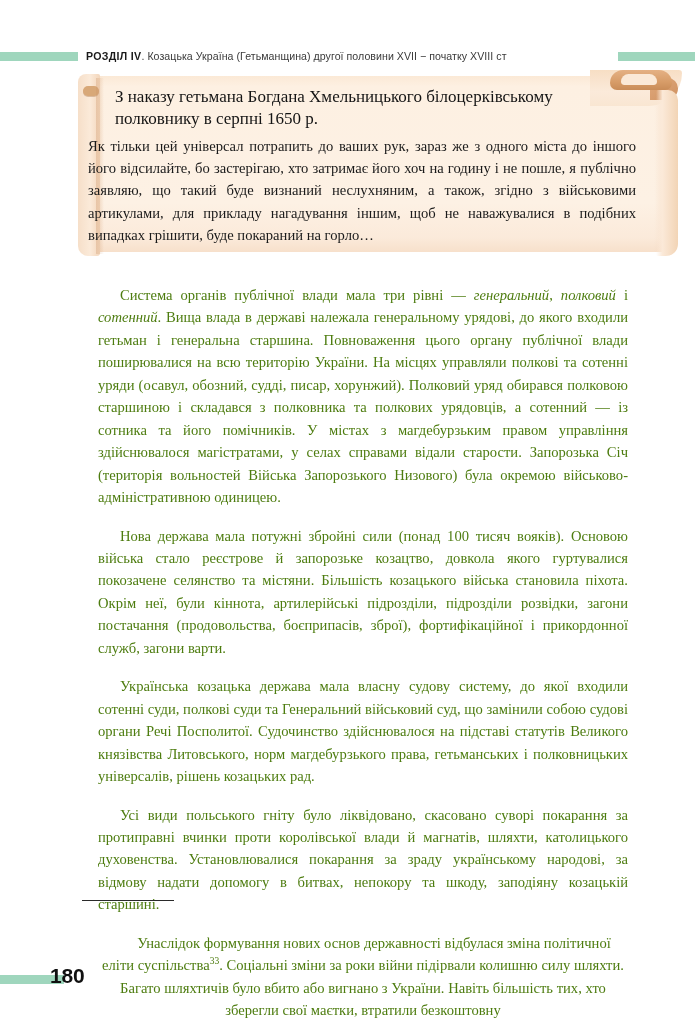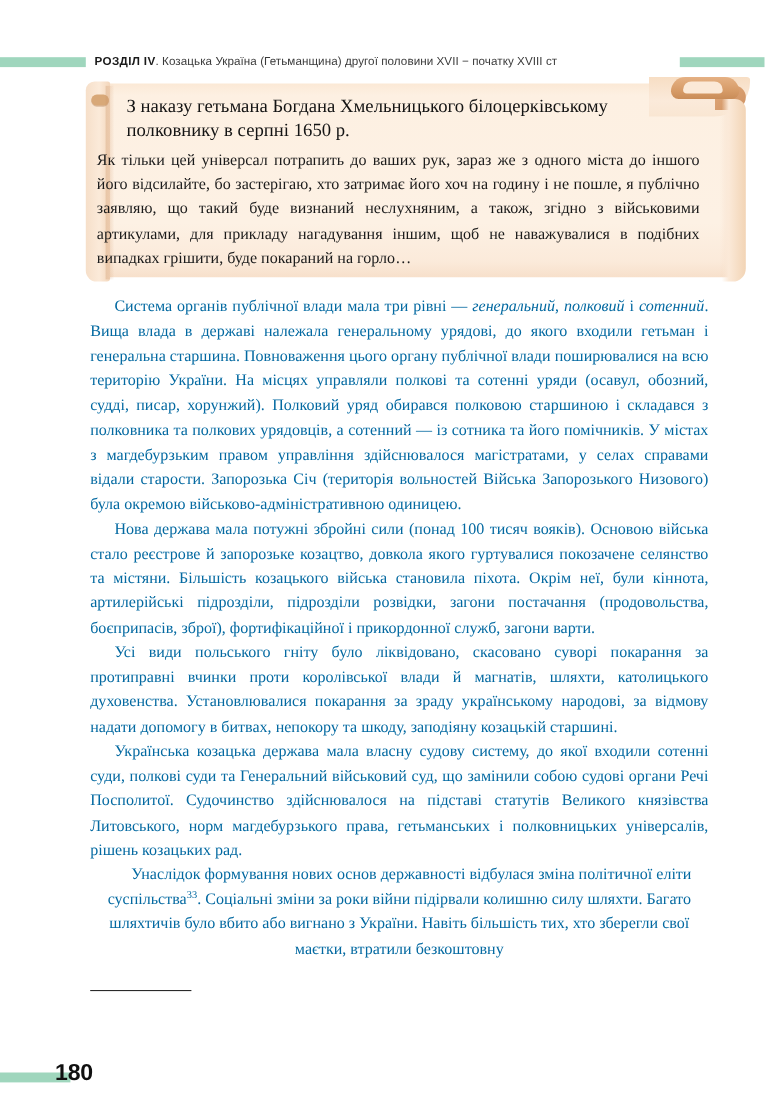--- a/index.html
+++ b/index.html
@@ -206,26 +206,26 @@
   }
 
   
   .body-col {
     position: absolute;
     left: 82px;
     top: 268px;
     width: 562px;
   }
   .body-col p {
-    margin: 0;
+    margin: 16px;
     font-size: 14.6px;
     line-height: 22.45px;
     text-align: justify;
     text-indent: 22px;
-    color: #0369a1;
+    color: #4d7c0f;
     hyphens: manual;
   }
   .body-col p.last-flat {
     text-align: center;
   }
   .ital {
     font-style: italic;
   }
   sup.fn-ref {
     font-size: 9.5px;
@@ -318,22 +318,22 @@
   </div>
   <div class="curl-right-edge"></div>
 
   <div class="scroll-title">З наказу гетьмана Богдана Хмельницького білоцерківському полковнику в серпні 1650 р.</div>
   <div class="scroll-para">Як тільки цей універсал потрапить до ваших рук, зараз же з одного міста до іншого його відсилайте, бо застерігаю, хто затримає його хоч на годину і не пошле, я публічно заявляю, що такий буде визнаний неслухняним, а також, згідно з військовими артикулами, для прикладу нагадування іншим, щоб не наважувалися в подібних випадках грішити, буде покараний на горло…</div>
 </div>
 
 <div class="body-col">
   <p>Система органів публічної влади мала три рівні — <span class="ital">генеральний</span>, <span class="ital">полковий</span> і <span class="ital">сотенний</span>. Вища влада в державі належала генеральному урядові, до якого входили гетьман і генеральна старшина. Повноваження цього органу публічної влади поширювалися на всю територію України. На місцях управляли полкові та сотенні уряди (осавул, обозний, судді, писар, хорунжий). Полковий уряд обирався полковою старшиною і складався з полковника та полкових урядовців, а сотенний — із сотника та його помічників. У містах з магдебурзьким правом управління здійснювалося магістратами, у селах справами відали старости. Запорозька Січ (територія вольностей Війська Запорозького Низового) була окремою військово-адміністративною одиницею.</p>
   <p>Нова держава мала потужні збройні сили (понад 100 тисяч вояків). Основою війська стало реєстрове й запорозьке козацтво, довкола якого гуртувалися покозачене селянство та містяни. Більшість козацького війська становила піхота. Окрім неї, були кіннота, артилерійські підрозділи, підрозділи розвідки, загони постачання (продовольства, боєприпасів, зброї), фортифікаційної і прикордонної служб, загони варти.</p>
+  <p>Українська козацька держава мала власну судову систему, до якої входили сотенні суди, полкові суди та Генеральний військовий суд, що замінили собою судові органи Речі Посполитої. Судочинство здійснювалося на підставі статутів Великого князівства Литовського, норм магдебурзького права, гетьманських і полковницьких універсалів, рішень козацьких рад.</p>
   <p>Усі види польського гніту було ліквідовано, скасовано суворі покарання за протиправні вчинки проти королівської влади й магнатів, шляхти, католицького духовенства. Установлювалися покарання за зраду українському народові, за відмову надати допомогу в битвах, непокору та шкоду, заподіяну козацькій старшині.</p>
-  <p>Українська козацька держава мала власну судову систему, до якої входили сотенні суди, полкові суди та Генеральний військовий суд, що замінили собою судові органи Речі Посполитої. Судочинство здійснювалося на підставі статутів Великого князівства Литовського, норм магдебурзького права, гетьманських і полковницьких універсалів, рішень козацьких рад.</p>
   <p class="last-flat">Унаслідок формування нових основ державності відбулася зміна політичної еліти суспільства<sup class="fn-ref">33</sup>. Соціальні зміни за роки війни підірвали колишню силу шляхти. Багато шляхтичів було вбито або вигнано з України. Навіть більшість тих, хто зберегли свої маєтки, втратили безкоштовну</p>
 </div>
 
 <div class="footnote">
   <div class="footnote-rule"></div>
 </div>
 
 <div class="folio">
   <div class="folio-bar"></div>
   <div class="folio-num">180</div>

